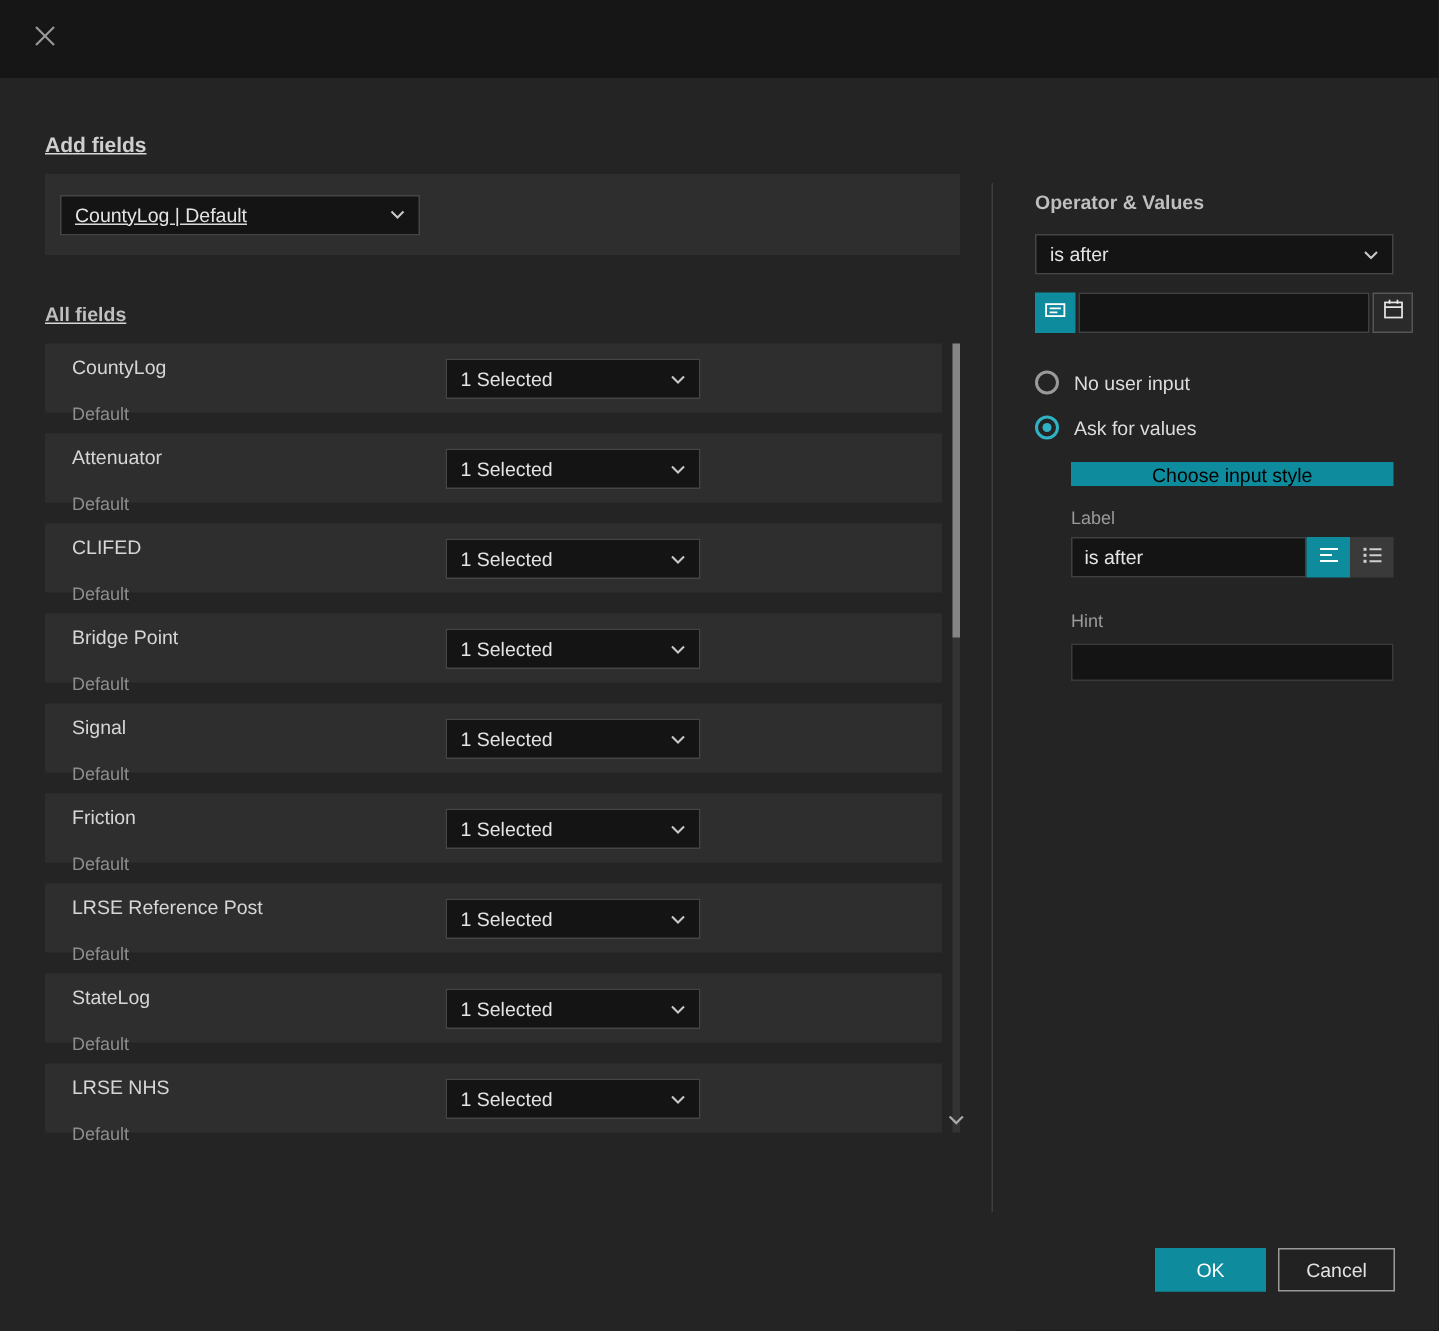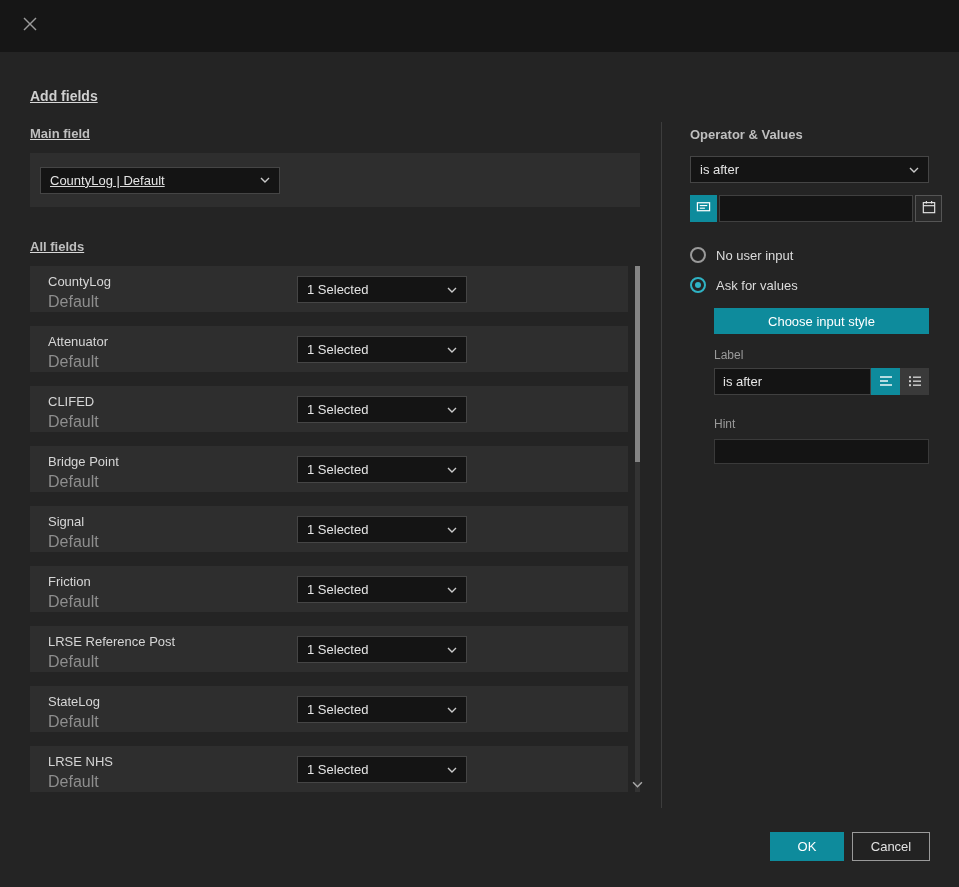--- a/index.html
+++ b/index.html
@@ -40,21 +40,21 @@
   .chev { flex:0 0 auto; display:flex; color:#c9c9c9; }
 
   .h-all { margin-top:32px; font-size:13px; font-weight:bold; color:#bfbfbf; }
 
   .list { position:relative; margin-top:12px; width:610px; height:526px; }
   .row {
     width:598px; height:46px; background:#2e2e2e; position:relative;
     margin-bottom:14px;
   }
   .row .name { position:absolute; left:18px; top:8px;  font-size:13px; color:#d6d6d6; }
-  .row .sub  { position:absolute; left:18px; top:27px; font-size:16px; color:#8e8e8e; }
+  .row .sub  { position:absolute; left:18px; top:40px; font-size:12px; color:#8e8e8e; }
   .row .select { position:absolute; left:267px; top:10px; width:170px; }
 
   .scroll-track { position:absolute; right:0; top:0; width:5px; height:526px; background:#333333; }
   .scroll-thumb { position:absolute; right:0; top:0; width:5px; height:196px; background:#858585; cursor:pointer; }
   .scroll-arrow { position:absolute; right:-3px; top:508px; color:#a9a9a9; }
 
   
   .h-op { font-size:13px; font-weight:bold; color:#bfbfbf; }
   .sel-op { margin-top:14px; width:239px; }
   .value-row { margin-top:12px; width:239px; display:flex; gap:2px; align-items:center; }
@@ -74,22 +74,22 @@
   .radio-row { display:flex; align-items:center; gap:10px; height:22px; margin-bottom:8px; cursor:pointer; }
   .radio { width:16px; height:16px; border-radius:50%; border:2px solid #9a9a9a; flex:0 0 auto; position:relative; }
   .radio.selected { border-color:var(--accent-bright); }
   .radio.selected::after {
     content:""; position:absolute; left:3px; top:3px; width:6px; height:6px;
     border-radius:50%; background:var(--accent-bright);
   }
   .radio-label { font-size:13px; color:#dcdcdc; }
 
   .choose-btn {
-    margin-left:24px; margin-top:12px; width:215px; height:26px;
-    background:var(--accent); color:#ffffff; font-size:13px;
+    margin-left:24px; margin-top:12px; width:215px; height:16px;
+    background:var(--accent); color:#000000; font-size:13px;
     display:flex; align-items:center; justify-content:center; cursor:pointer;
   }
   .cap { margin-left:24px; font-size:12px; color:#9a9a9a; }
   .cap-label { margin-top:14px; }
   .cap-hint  { margin-top:22px; }
   .label-row { margin-left:24px; margin-top:6px; width:215px; display:flex; }
   .label-input {
     width:157px; height:27px; background:#141414; border:1px solid #404040;
     color:#e6e6e6; font-size:13px; padding:0 8px; outline:none;
     font-family:"Liberation Sans", sans-serif;
@@ -122,21 +122,20 @@
             <line x1="14" y1="2" x2="2" y2="14" stroke="currentColor" stroke-width="1.4"></line>
           </svg>
       </span>
     </div>
   </div>
 
   <div class="body">
 
     <div class="left-col">
       <div class="h-add">Add fields</div>
-      <div class="h-sub">Main field</div>
 
       <div class="main-panel">
         <div class="select sel-field">
           <span class="sel-label">CountyLog | Default</span>
           <span class="chev">
               <svg width="10" height="6" viewBox="0 0 10 6">
                 <polyline points="1,1 5,5 9,1" fill="none" stroke="currentColor" stroke-width="1.4"></polyline>
               </svg>
             </span>
         </div>

